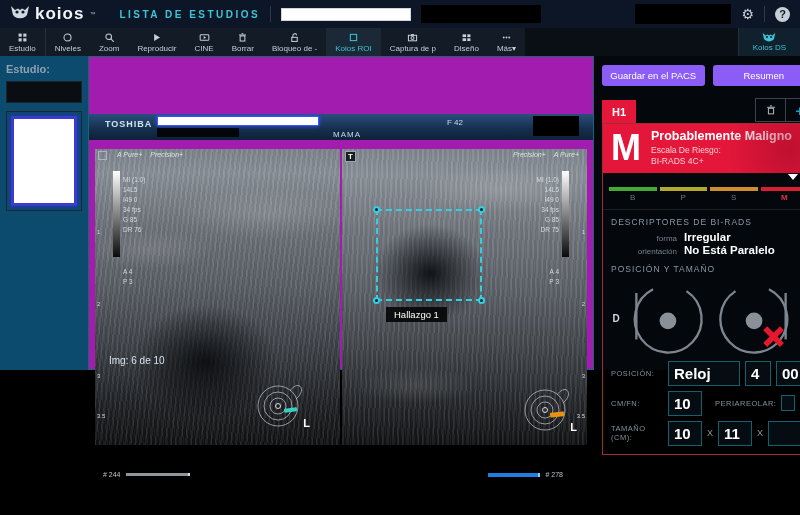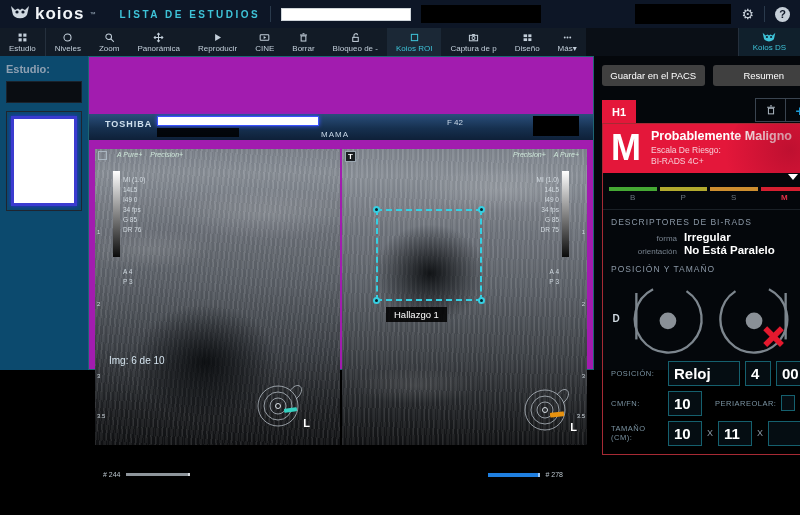--- a/index.html
+++ b/index.html
@@ -48,21 +48,21 @@
   .thumb { width:100%; height:100%; background:#ffffff; border:3px solid #3b3bd0; box-shadow:0 0 4px #2a2ae0; cursor:pointer; }
 
   
   .viewer { width:506px; flex:0 0 506px; border:1px solid #1d6573; background:#a21caf; position:relative; }
   .vhead { margin-top:57px; height:26px; background:linear-gradient(180deg,#2a4f7c 0%,#16304f 55%,#0e2038 100%);
            position:relative; color:#cfe0ee; }
   .vendor { position:absolute; left:16px; top:5px; font-size:9px; font-weight:bold; letter-spacing:1px; }
   .ph-white { position:absolute; left:68px; top:2px; width:162px; height:10px; background:#fff;
               border:1px solid #3b52ff; box-shadow:0 0 4px #3b52ff; }
   .ph-black { position:absolute; left:68px; top:14px; width:82px; height:9px; background:rgba(0,0,0,0.85); }
-  .exam { position:absolute; left:232px; bottom:1px; font-size:8px; letter-spacing:1px; color:#c9d8e8; }
+  .exam { position:absolute; left:244px; bottom:1px; font-size:8px; letter-spacing:1px; color:#c9d8e8; }
   .pmeta { position:absolute; right:130px; top:4px; font-size:8px; color:#c9d8e8; }
   .ph-right { position:absolute; right:14px; top:2px; width:46px; height:20px; background:#000; }
 
   
   .us-row { display:flex; gap:2px; margin:9px 6px 0; height:296px; }
   .us { flex:1; position:relative; overflow:hidden;
         background:
           radial-gradient(100px 80px at 45% 72%, rgba(3,5,7,0.8), rgba(3,5,7,0) 72%),
           radial-gradient(130px 35px at 70% 22%, rgba(255,255,255,0.12), transparent 70%),
           radial-gradient(90px 28px at 22% 34%, rgba(255,255,255,0.10), transparent 70%),
@@ -105,21 +105,21 @@
   .scale-row { position:absolute; top:414px; left:0; right:0; height:12px; font-size:7px; color:#b9c4cc; }
   .scale-left { position:absolute; left:14px; top:0; display:flex; align-items:center; gap:5px; }
   .scale-right { position:absolute; right:30px; top:0; display:flex; align-items:center; gap:5px; }
   .bar-gray { width:64px; height:3px; background:#8e959b; border-right:2px solid #d6dade; cursor:pointer; }
   .bar-blue { width:52px; height:4px; background:#1f7fe0; border-right:2px solid #9cc6f2; cursor:pointer; }
   .img-counter { position:absolute; left:8px; bottom:3px; font-size:10px; color:#d5e4ef;padding-left:12px; }
 
   
   .panel { flex:1; background:#04070b; padding:9px 8px 0; }
   .pbtns { display:flex; gap:8px; }
-  .pbtn { flex:1; background:#404040; color:#fff; font-size:9.5px; text-align:center; padding:5px 0;
+  .pbtn { flex:1; background:#8b5cf6; color:#fff; font-size:9.5px; text-align:center; padding:5px 0;
           border-radius:3px; cursor:pointer; }
   .tabrow { margin-top:12px; display:flex; align-items:flex-end; justify-content:space-between; }
   .ftab { background:#e4173a; color:#fff; font-size:11px; font-weight:bold; padding:6px 10px 5px; cursor:pointer; }
   .tab-actions { display:flex; border:1px solid #3a4450; margin-bottom:1px; }
   .ta { width:29px; height:22px; display:flex; align-items:center; justify-content:center; cursor:pointer; }
   .ta + .ta { border-left:1px solid #3a4450; }
   .ta svg { width:12px; height:12px; stroke:#aab4be; fill:none; stroke-width:1.2; }
   .ta.add { color:#1e9cd8; font-size:15px; font-weight:bold; }
 
   .card { border:1px solid #a62a34; }
@@ -201,28 +201,20 @@
     </div>
     <div class="tbtn">
       <svg viewBox="0 0 14 14">
           <circle cx="6" cy="6" r="3.6"></circle>
           <line x1="8.8" y1="8.8" x2="12.5" y2="12.5"></line>
         </svg>
       <span>Zoom</span>
     </div>
     <div class="tbtn">
       <svg viewBox="0 0 14 14">
-          <line x1="7" y1="1.5" x2="7" y2="12.5"></line>
-          <line x1="1.5" y1="7" x2="12.5" y2="7"></line>
-          <path d="M5.3 3.2 L7 1.5 L8.7 3.2 M5.3 10.8 L7 12.5 L8.7 10.8 M3.2 5.3 L1.5 7 L3.2 8.7 M10.8 5.3 L12.5 7 L10.8 8.7"></path>
-        </svg>
-      <span>Panorámica</span>
-    </div>
-    <div class="tbtn">
-      <svg viewBox="0 0 14 14">
           <polygon class="fill" points="4,2.5 11.5,7 4,11.5"></polygon>
         </svg>
       <span>Reproducir</span>
     </div>
     <div class="tbtn">
       <svg viewBox="0 0 14 14">
           <rect x="1.5" y="3.5" width="11" height="7" rx="1"></rect>
           <polygon class="fill" points="6,5.2 9,7 6,8.8"></polygon>
         </svg>
       <span>CINE</span>

